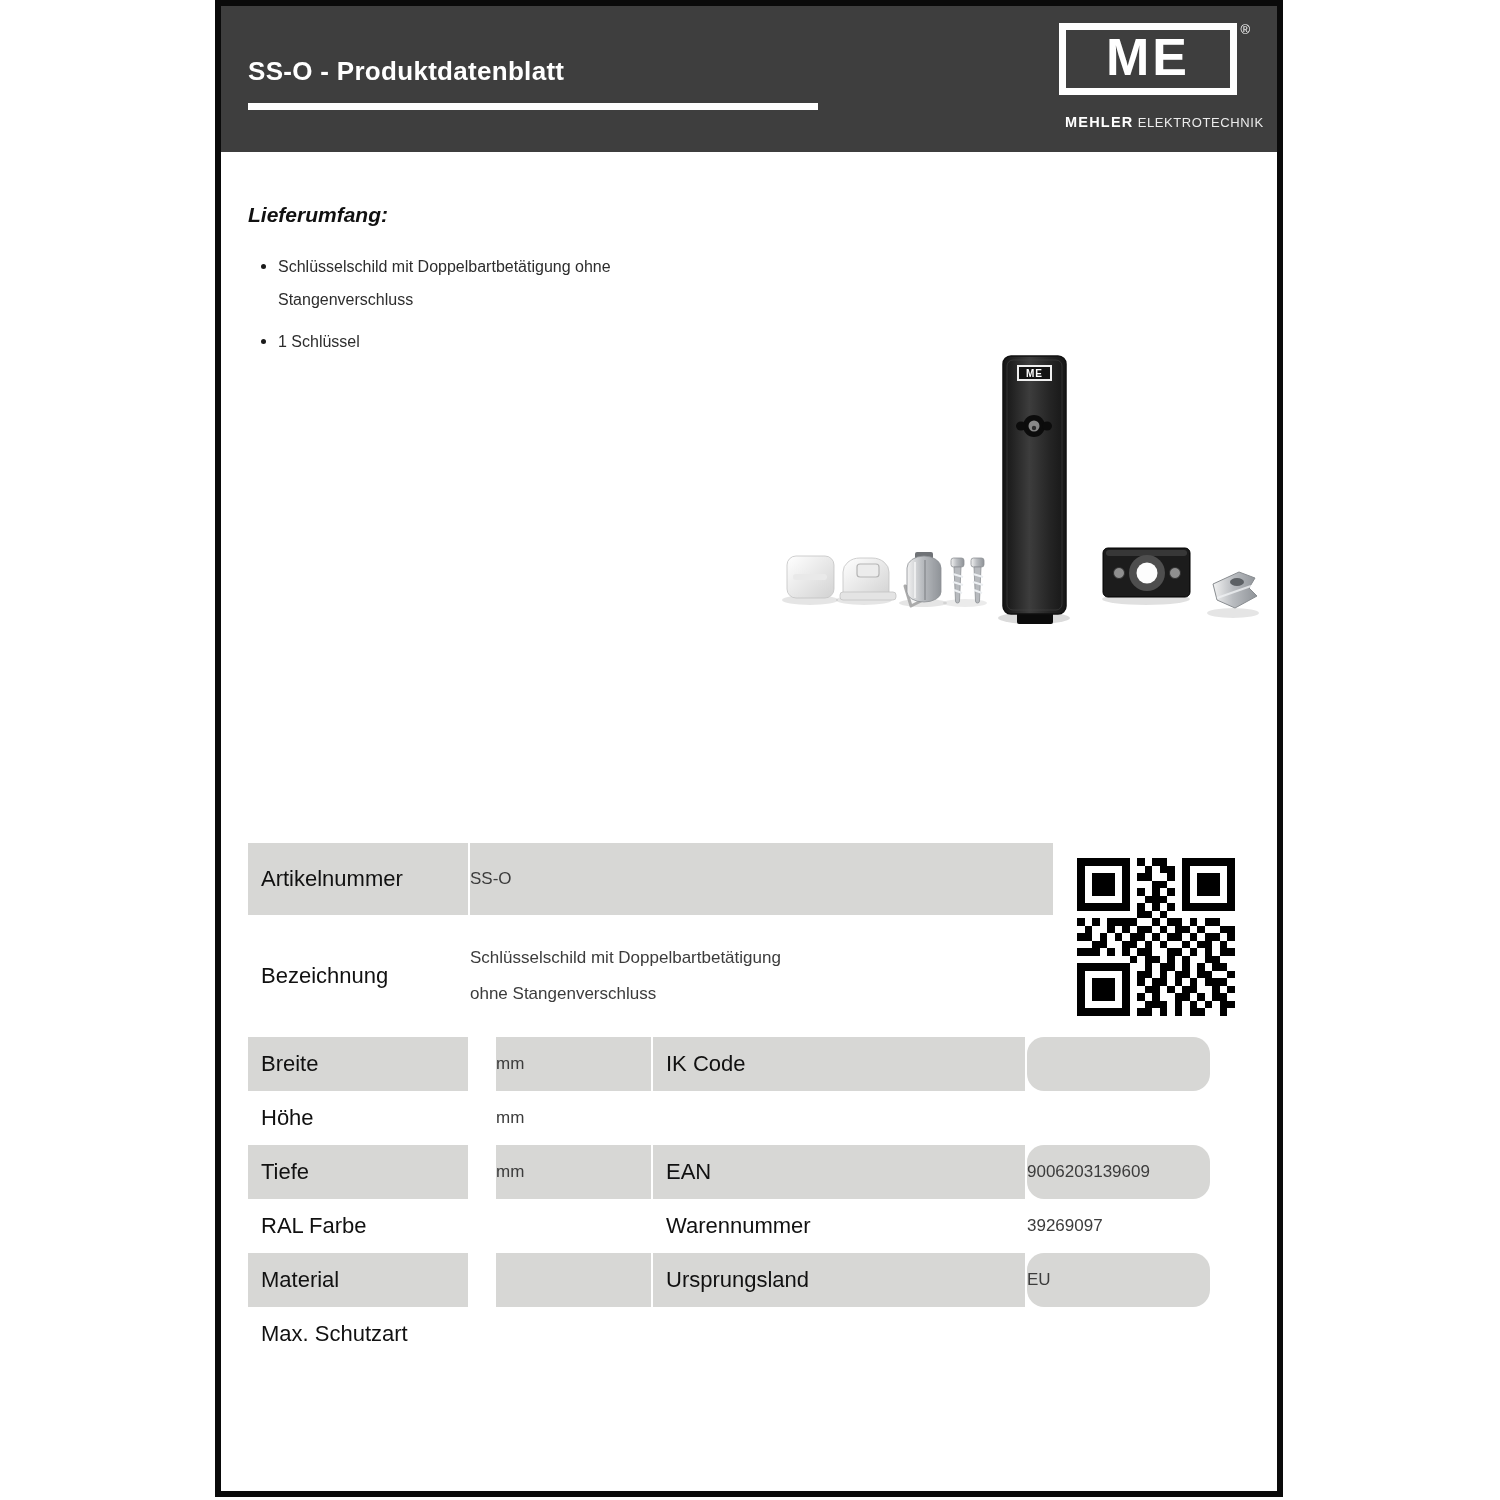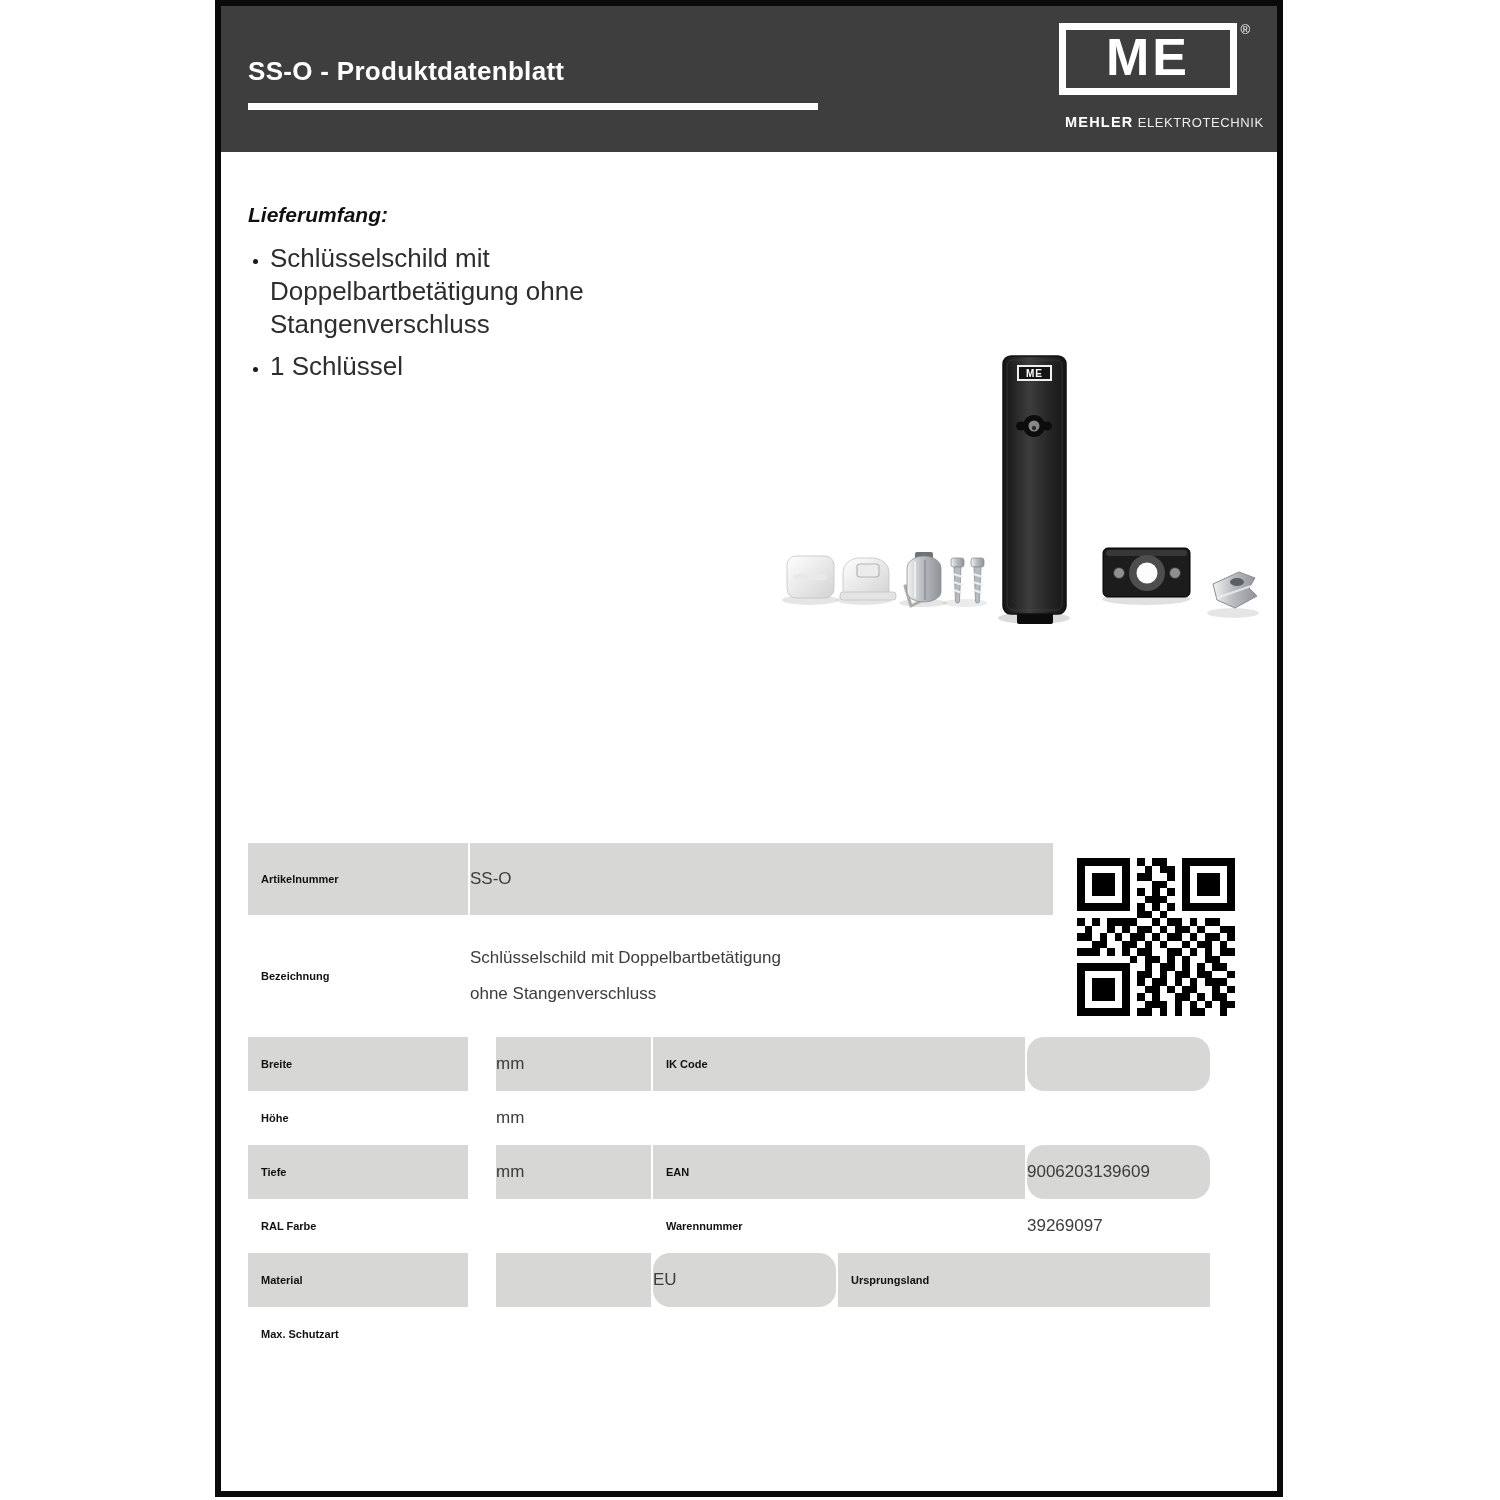--- a/index.html
+++ b/index.html
@@ -39,33 +39,33 @@
     margin-top:18px;white-space:nowrap;text-align:right;color:#ffffff;
     transform:translateX(6px);
   }
   .logo-brand .b1{font-weight:bold;font-size:14.5px;letter-spacing:1.2px;}
   .logo-brand .b2{font-weight:300;font-size:13px;letter-spacing:.6px;color:#ececec;}
   
   .delivery-heading{
     position:absolute;left:27px;top:197px;font-size:21px;font-weight:bold;color:#111111;font-style:italic;
   }
   .delivery-list{
-    position:absolute;left:27px;top:236px;margin:0;padding:0 0 0 22px;
-    font-size:26px;color:#2d2d2d;max-width:462px;
+    position:absolute;left:27px;top:236px;margin:8px;padding:0 0 0 22px;
+    font-size:16px;color:#2d2d2d;max-width:462px;
   }
   .delivery-list li{margin-bottom:9px;line-height:33px;}
   .delivery-list li::marker{color:#1a1a1a;font-size:17px;}
   
   .photo{position:absolute;left:558px;top:340px;width:484px;height:286px;}
   
   .tablewrap{position:absolute;left:27px;top:837px;width:1005px;}
   .trow{display:flex;column-gap:2px;}
   .trow.gray .cell{background:#d7d7d5;}
   .cell{display:flex;align-items:center;box-sizing:border-box;}
-  .cell.lab{font-weight:bold;font-size:11px;color:#111111;padding-left:13px;}
+  .cell.lab{font-weight:normal;font-size:22px;color:#111111;padding-left:13px;}
   .cell.val{font-size:17px;color:#3c3c3c;}
   .w-label{width:220px;flex:0 0 auto;}
   .w-wide{width:583px;flex:0 0 auto;}
   .w-c1{width:155px;flex:0 0 auto;margin-left:26px;}
   .w-c2{width:372px;flex:0 0 auto;}
   .w-c3{width:183px;flex:0 0 auto;border-radius:17px;}
   .h-art{height:72px;}
   .h-bez{height:122px;}
   .h-std{height:54px;}
   .bez-lines{display:flex;flex-direction:column;justify-content:center;gap:16px;}
@@ -240,22 +240,22 @@
     <div class="trow h-std">
       <div class="cell lab w-label">RAL Farbe</div>
       <div class="cell val w-c1"></div>
       <div class="cell lab w-c2">Warennummer</div>
       <div class="cell val w-c3">39269097</div>
     </div>
 
     <div class="trow gray h-std">
       <div class="cell lab w-label">Material</div>
       <div class="cell val w-c1"></div>
+      <div class="cell lab w-c2">Ursprungsland</div>
       <div class="cell val w-c3">EU</div>
-      <div class="cell lab w-c2">Ursprungsland</div>
     </div>
 
     <div class="trow h-std">
       <div class="cell lab w-label">Max. Schutzart</div>
       <div class="cell val w-c1"></div>
       <div class="cell lab w-c2"></div>
       <div class="cell val w-c3"></div>
     </div>
 
   </div>

